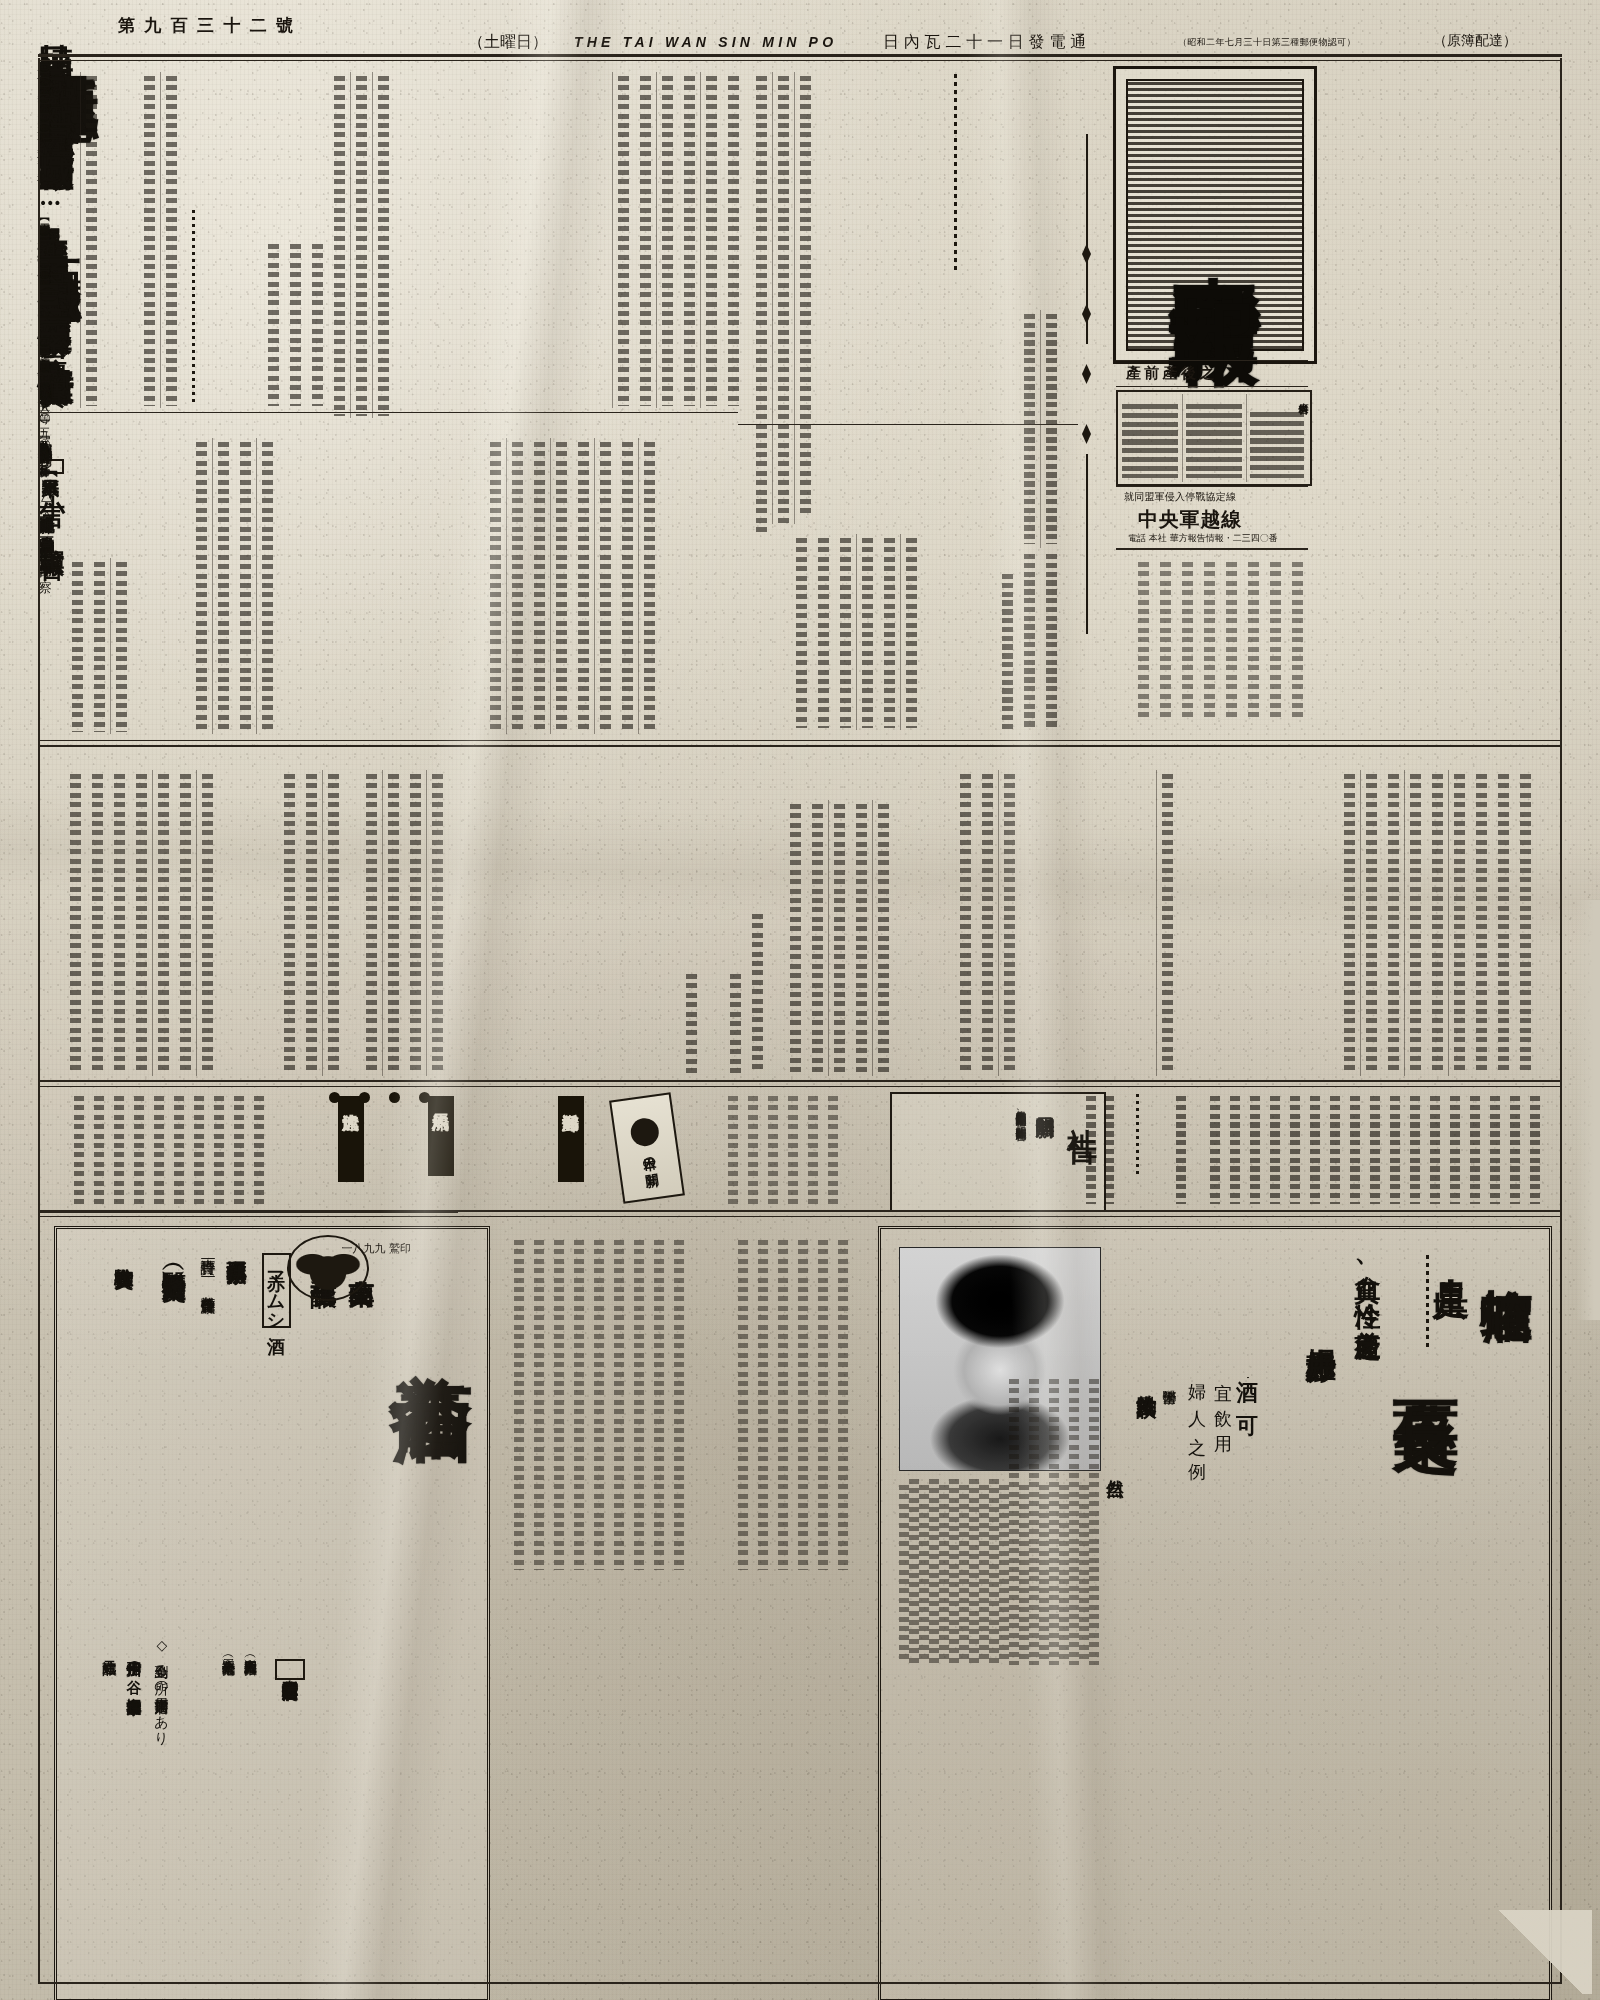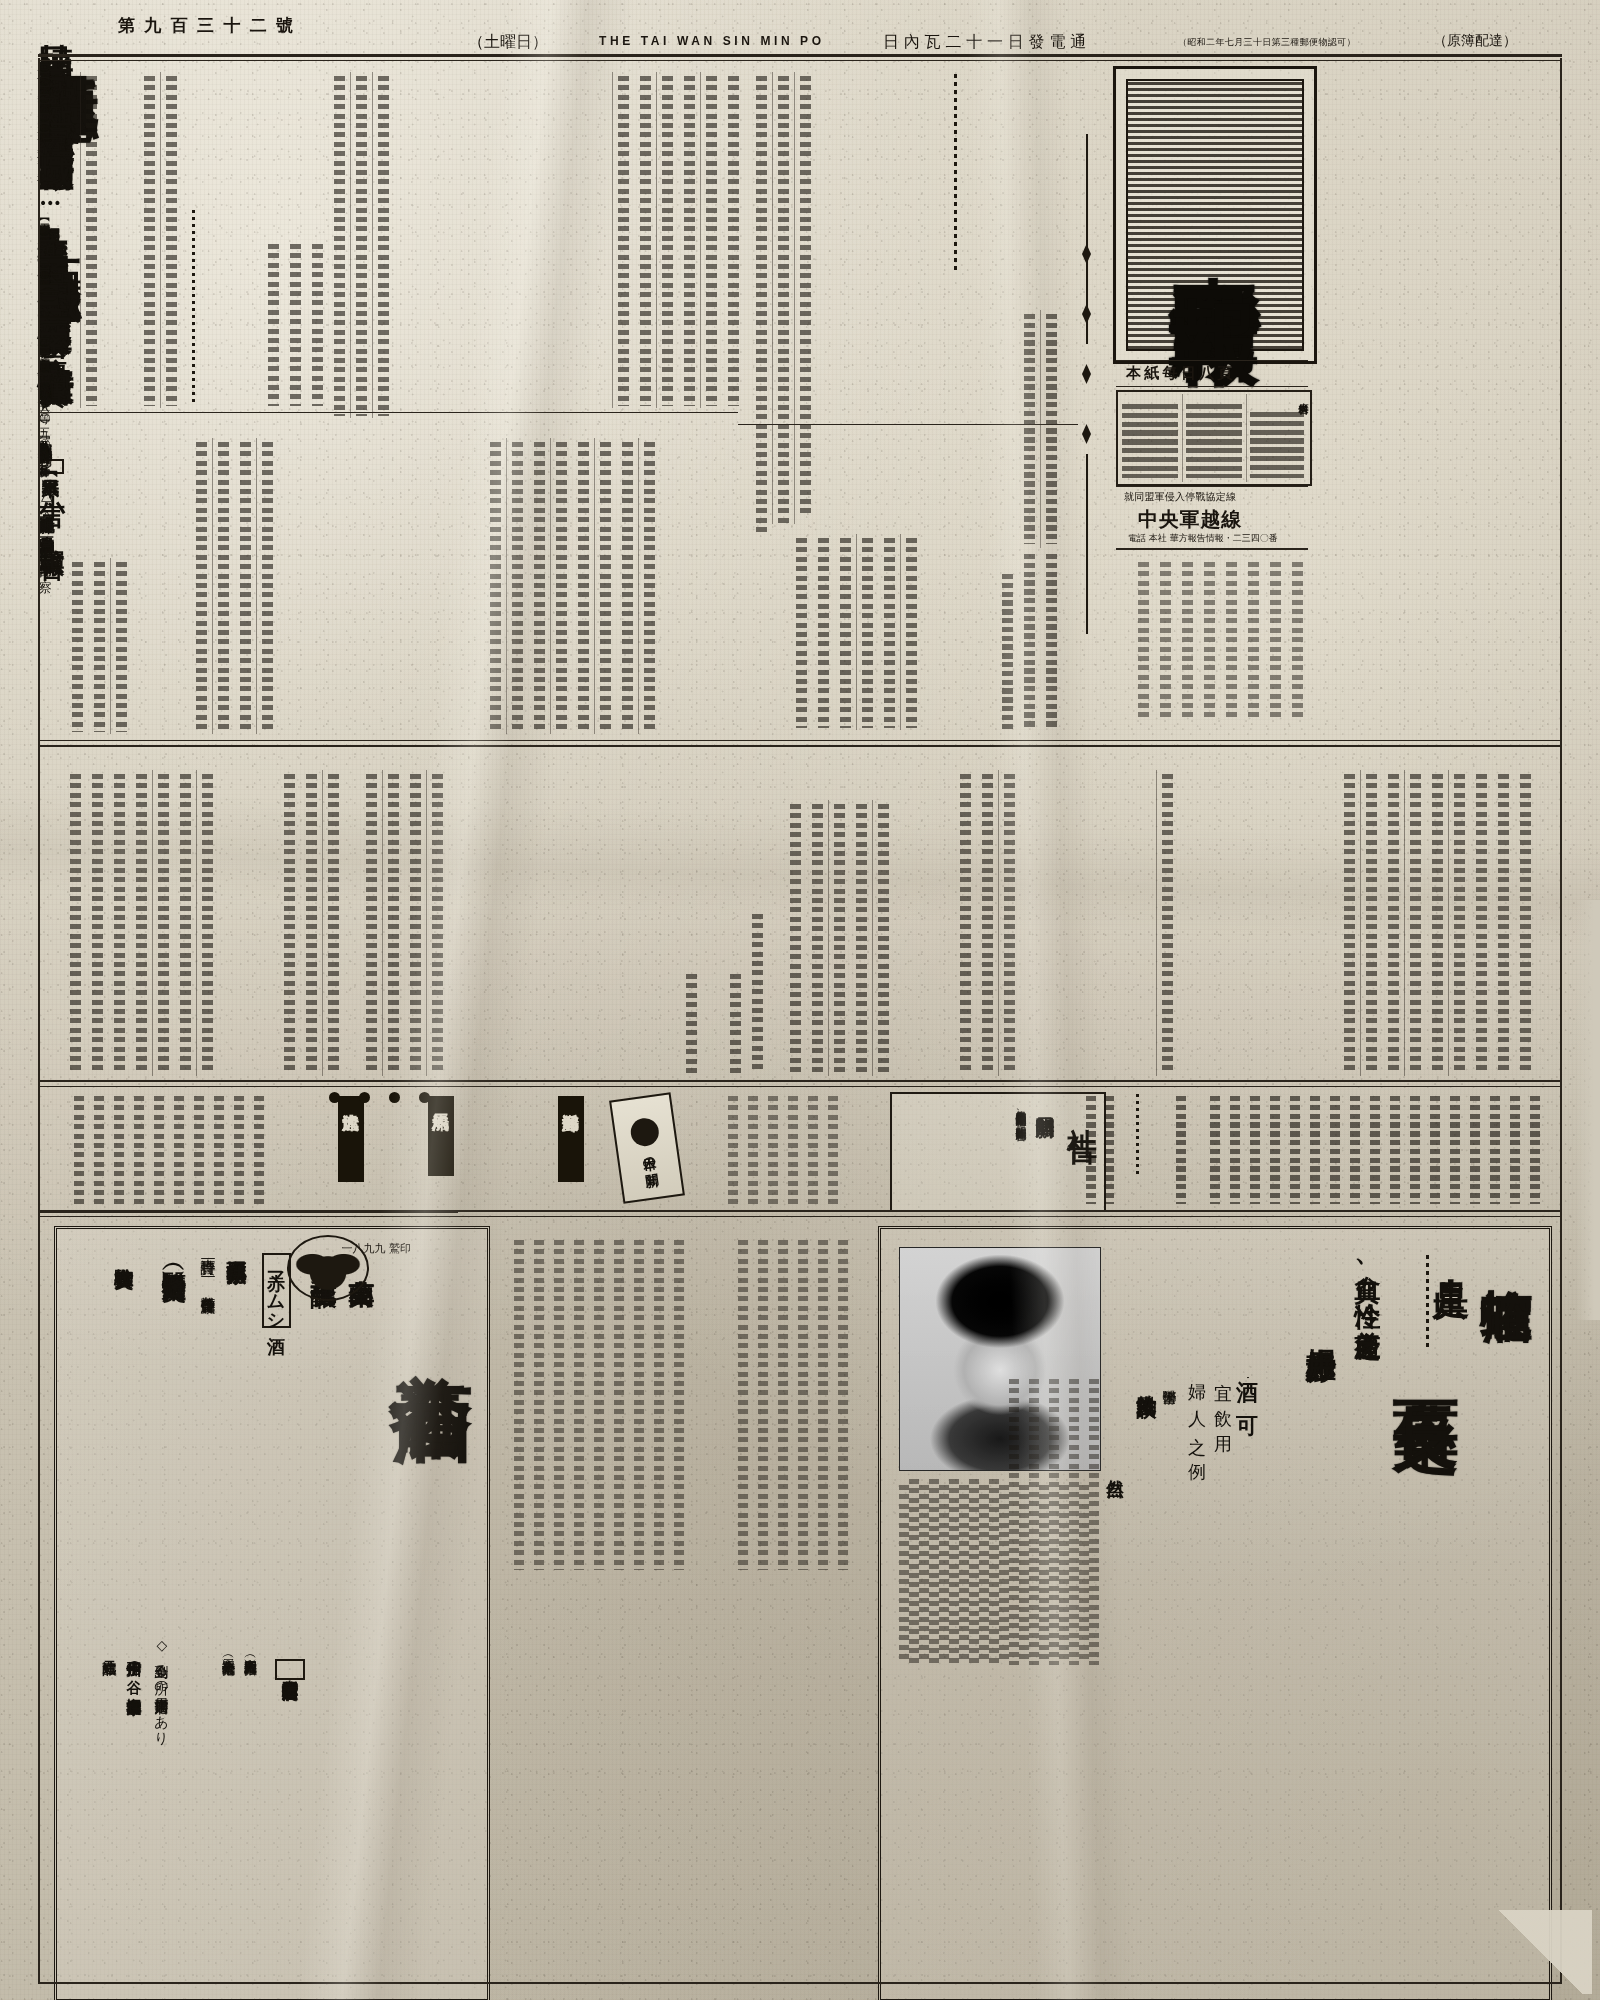--- a/index.html
+++ b/index.html
@@ -148,40 +148,40 @@
 
 <div id="paper"></div>
 <div id="grain"></div>
 
 <div id="sheet">
 
   <div class="hline v" style="left:80px;top:2px;font-size:17px;font-weight:bold;letter-spacing:.55em;writing-mode:horizontal-tb;">第九百三十二號</div>
 
   <div class="hline" style="left:430px;top:18px;font-size:16px;">（土曜日）</div>
 
-  <div class="eng" style="left:561px;top:20px;font-size:12px;">THE TAI WAN SIN MIN PO</div>
+  <div class="eng" style="left:536px;top:20px;font-size:14px;font-style:italic;">THE TAI WAN SIN MIN PO</div>
 
   <div class="hline" style="left:845px;top:18px;font-size:16px;letter-spacing:.30em;">日內瓦二十一日發電通</div>
 
   <div class="hline" style="left:1140px;top:22px;font-size:9px;letter-spacing:.04em;">（昭和二年七月三十日第三種郵便物認可）</div>
 
   <div class="hline" style="left:1395px;top:18px;font-size:14px;">（原簿配達）</div>
 
   <div class="rule" style="left:0;top:40px;width:1524px;height:3px;"></div>
   <div class="rule" style="left:0;top:46px;width:1524px;height:1px;"></div>
 
   <div id="masthead" style="left:1075px;top:52px;width:198px;height:292px;">
     <div id="mastinner" style="left:10px;top:10px;right:10px;bottom:10px;">
       <div id="masttitle">
         <div class="v">臺灣新民報</div>
       </div>
     </div>
   </div>
 
-  <div class="hline" style="left:1088px;top:350px;font-size:15px;font-weight:bold;letter-spacing:.22em;">本紙每日八頁</div>
+  <div class="hline" style="left:1088px;top:350px;font-size:15px;font-weight:bold;letter-spacing:.22em;">產前產後之</div>
   <div class="rule" style="left:1078px;top:346px;width:192px;height:1px;"></div>
   <div class="rule" style="left:1078px;top:372px;width:192px;height:1px;"></div>
 
   <div class="infobox" style="left:1078px;top:376px;width:192px;height:92px;">
     <div class="colsep" style="left:64px;top:2px;height:88px;"></div>
     <div class="colsep" style="left:128px;top:2px;height:88px;"></div>
     <div class="v blk" style="position:absolute;right:2px;top:3px;font-size:10px;">廣告料</div>
     <div class="body-col dense" style="left:68px;top:12px;width:56px;height:74px;"></div>
     <div class="body-col dense" style="left:4px;top:12px;width:56px;height:74px;"></div>
     <div class="body-col dense" style="left:132px;top:20px;width:54px;height:66px;"></div>

